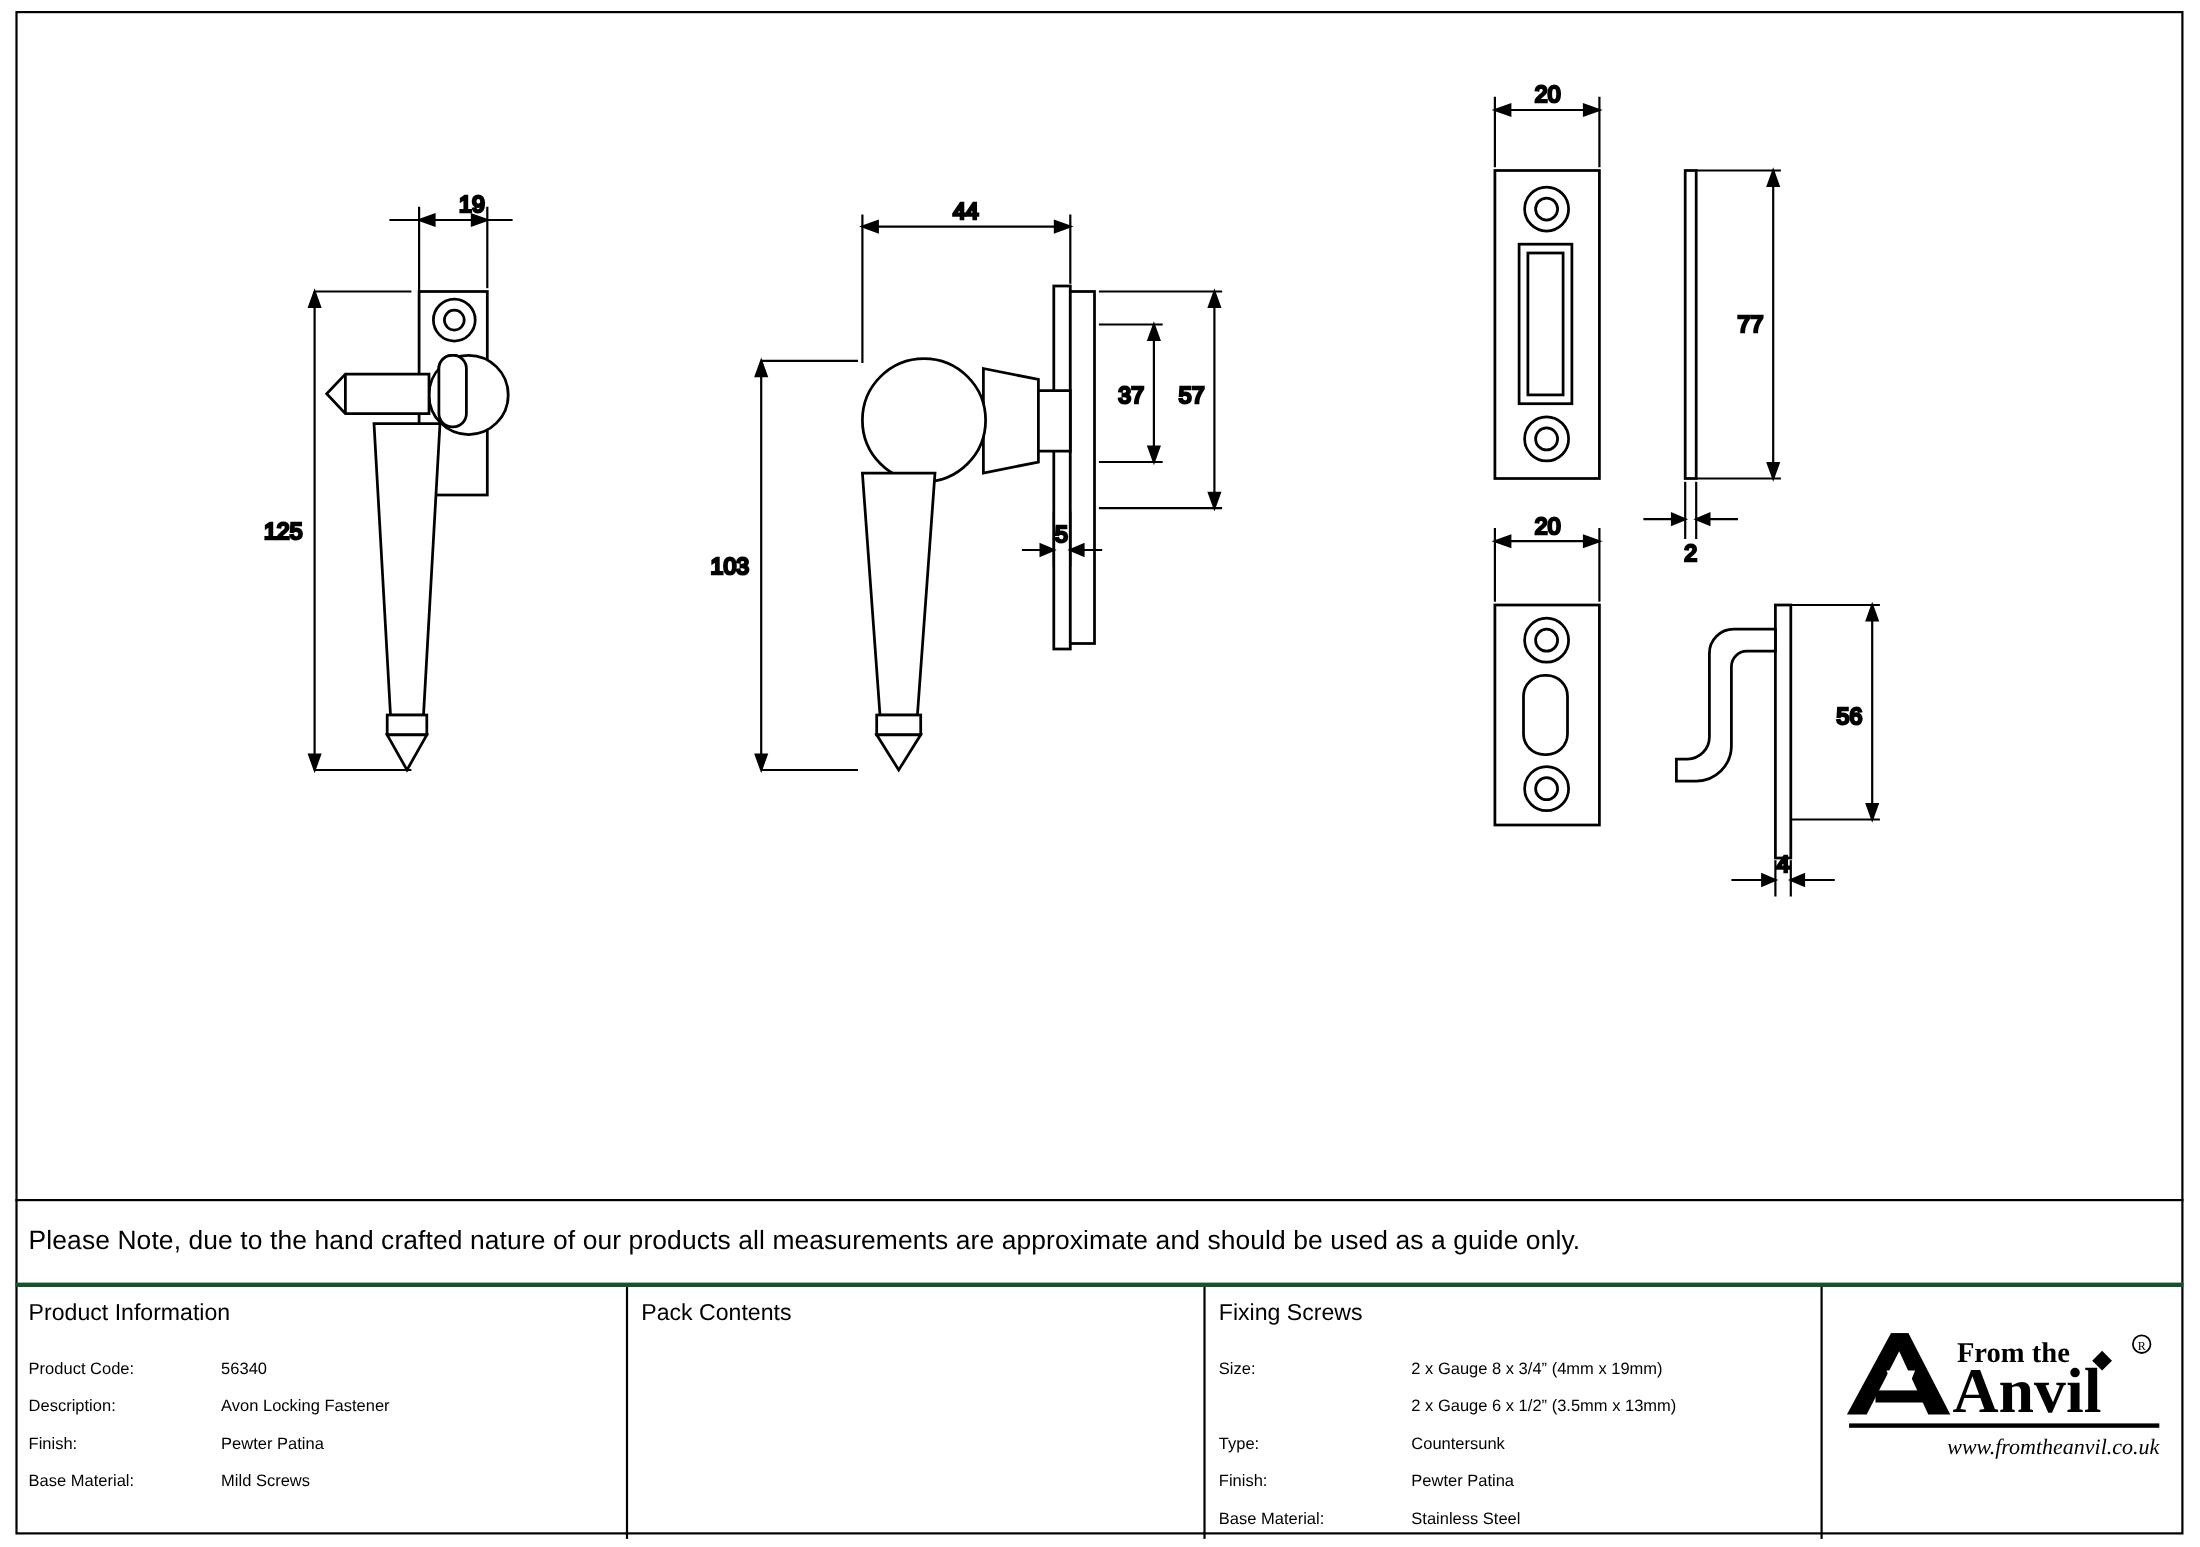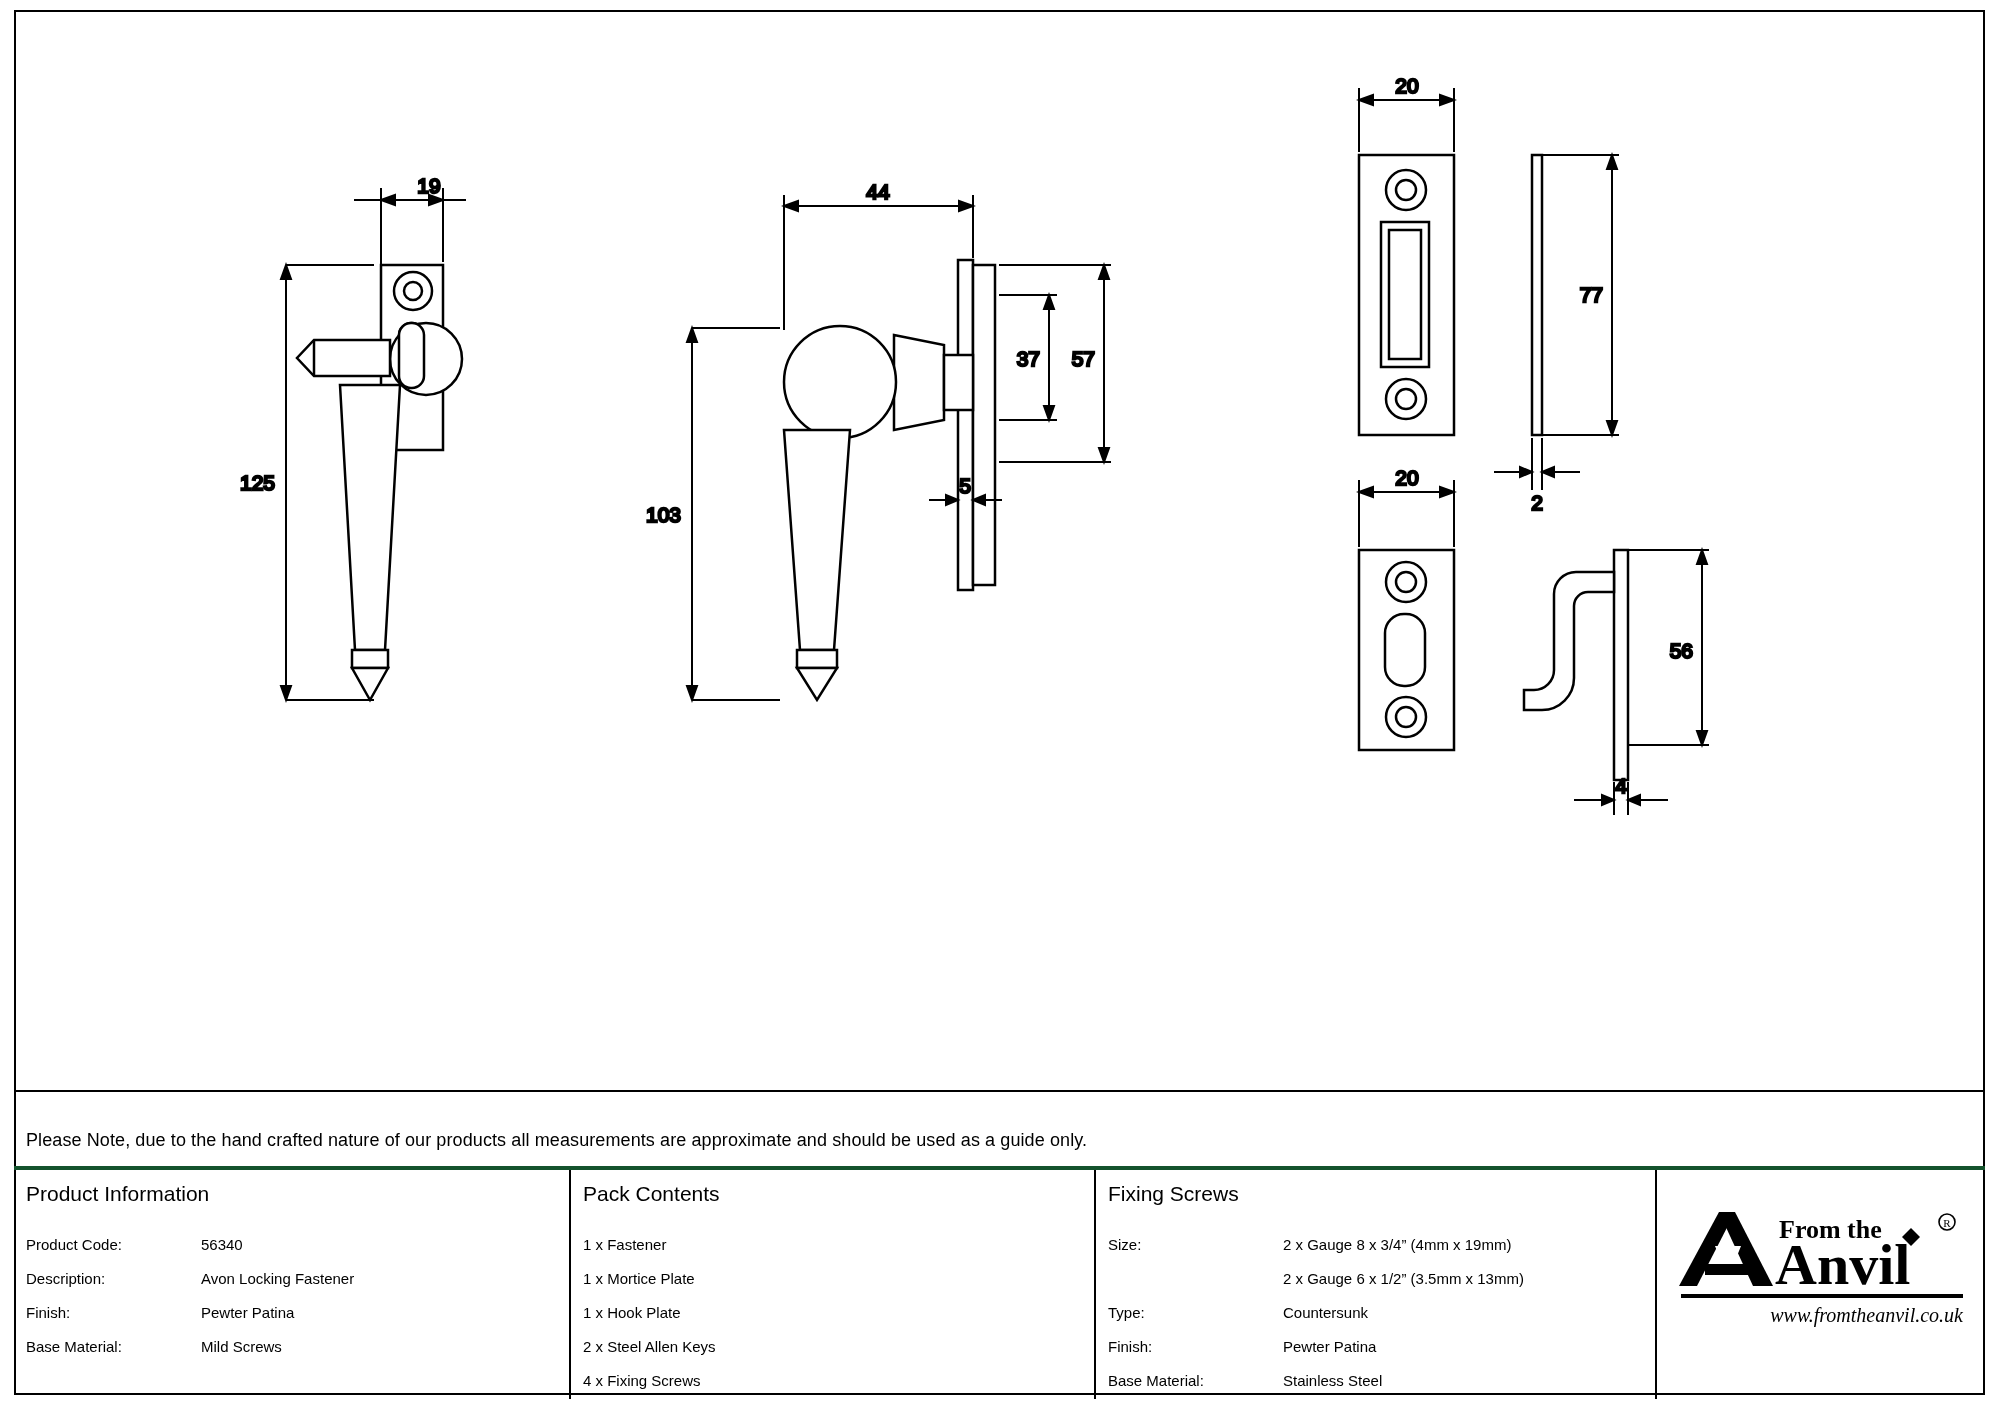--- a/index.html
+++ b/index.html
@@ -43,23 +43,22 @@
     top: 1090px;
     width: 1971px;
     height: 76px;
     border-top: 2px solid #000;
     box-sizing: border-box;
   }
   .note-text {
     position: absolute;
     left: 12px;
     top: 22px;
-    font-size: 18px;
+    font-size: 24px;
     letter-spacing: 0.1px;
-    margin-top: 16px;
   }
   .info-row {
     position: absolute;
     left: 14px;
     top: 1166px;
     width: 1971px;
     height: 229px;
     border-top: 4px solid #14532d;
     box-sizing: border-box;
   }
@@ -341,27 +340,20 @@
         </div>
         <div class="kv">
           <span class="k">Base Material:</span>
           <span class="v">Mild Screws</span>
         </div>
       </div>
     </div>
 
     <div class="col col-pack">
       <div class="col-title">Pack Contents</div>
-      <div class="col-body">
-        <div class="list-line">1 x Fastener</div>
-        <div class="list-line">1 x Mortice Plate</div>
-        <div class="list-line">1 x Hook Plate</div>
-        <div class="list-line">2 x Steel Allen Keys</div>
-        <div class="list-line">4 x Fixing Screws</div>
-      </div>
     </div>
 
     <div class="col col-screws">
       <div class="col-title">Fixing Screws</div>
       <div class="col-body">
         <div class="kv screws">
           <span class="k">Size:</span>
           <span class="v">2 x Gauge 8 x 3/4” (4mm x 19mm)</span>
         </div>
         <div class="sub-line">2 x Gauge 6 x 1/2” (3.5mm x 13mm)</div>

